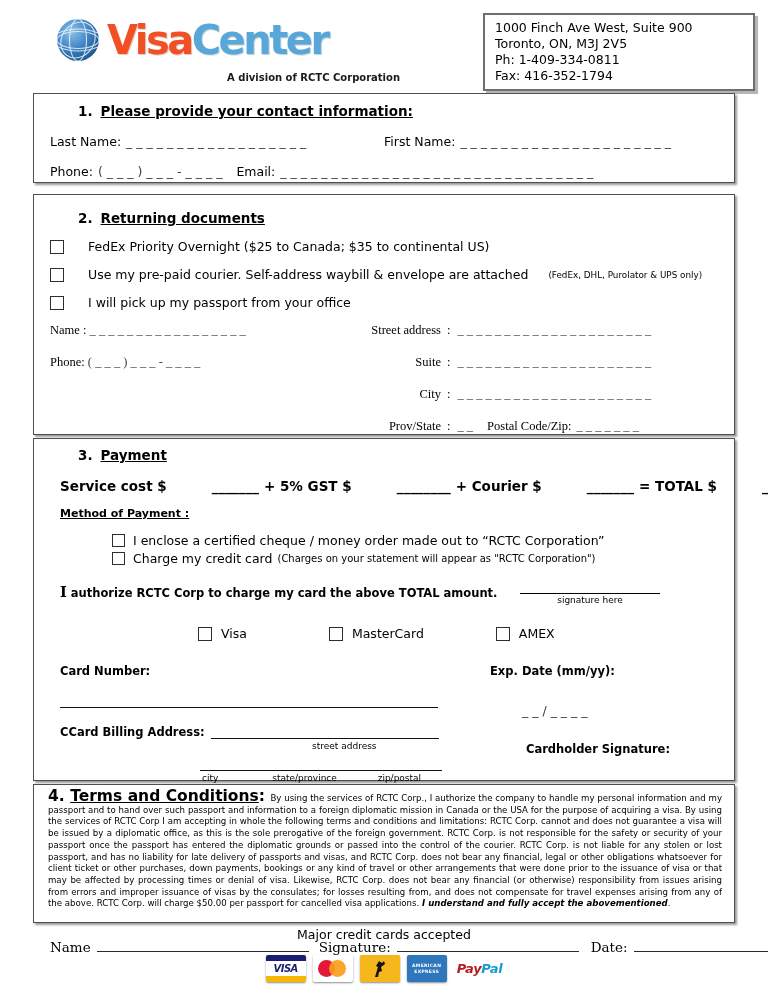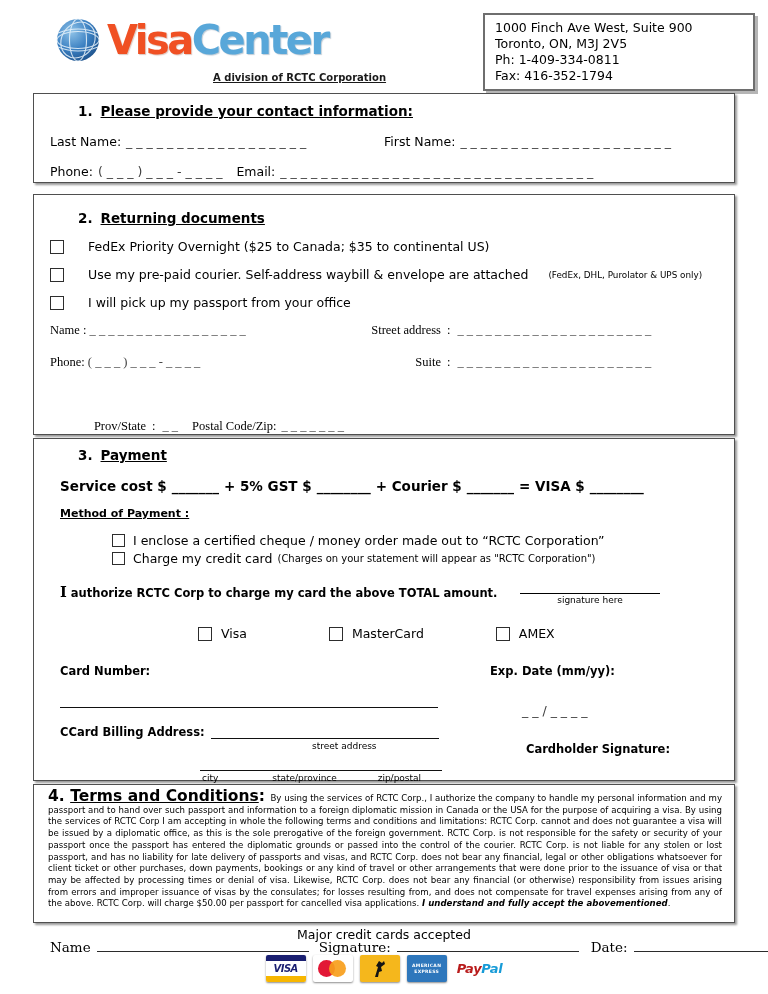--- a/index.html
+++ b/index.html
@@ -8,21 +8,21 @@
     font-family:"DejaVu Sans","Liberation Sans",sans-serif;
     overflow:hidden;position:relative;
   }
   
   .header{position:relative;height:90px;}
   .logo{position:absolute;left:54px;top:16px;display:flex;align-items:center;}
   .globe{width:48px;height:48px;margin-right:5px;}
   .wordmark{font-size:40px;font-weight:bold;letter-spacing:-2.5px;line-height:46px;white-space:nowrap;}
   .brand-visa{color:#f05023;text-shadow:1px 1px 1px rgba(120,30,0,.25);}
   .brand-center{color:#58a7d9;text-shadow:1px 1px 1px rgba(0,50,90,.25);}
-  .tagline{position:absolute;left:213px;top:72px;font-size:10px;font-weight:bold;color:#1a1a1a;text-decoration:underline;}
+  .tagline{position:absolute;left:227px;top:72px;font-size:10px;font-weight:bold;color:#1a1a1a;}
   .addr-box{
     position:absolute;right:13px;top:13px;width:248px;background:#fff;
     border:2px solid #6e6e6e;box-shadow:3px 3px 0 #b5b5b5;
     padding:5px 10px;font-size:12.5px;line-height:16px;
   }
   
   .sec{margin:0 33px;border:1px solid #4f4f4f;box-shadow:2px 2px 2px #9a9a9a;
        background:#fff;box-sizing:border-box;position:relative;}
   #sec1{margin-top:3px;height:90px;padding:9px 16px;}
   #sec2{margin-top:11px;height:241px;padding:15px 16px;}
@@ -41,21 +41,21 @@
   .opt-row{display:flex;align-items:center;font-size:12.5px;margin-top:13px;gap:16px;}
   .cb{width:12px;height:12px;border:1.4px solid #2d2d2d;background:#fff;flex:none;margin-right:8px;}
   .opt-note{font-size:8.8px;margin-left:4px;white-space:nowrap;}
   .addr-grid{display:grid;grid-template-columns:295px 1fr;grid-auto-rows:32px;
              align-items:center;margin-top:4px;font-size:12.5px;font-family:Liberation Serif, serif;}
   .r-lab{display:inline-block;min-width:96px;text-align:right;}
   .r-colon{margin:0 7px 0 6px;}
   .pz-lab{margin-left:14px;margin-right:5px;}
   
   .cost-line{font-size:13.5px;font-weight:bold;margin:15px 0 0 10px;white-space:nowrap;}
-  .cost-line .blank{color:#000;}
+  .cost-line .blank{color:#000;margin-left:40px;}
   .cost-line span{margin-right:5px;}
   .method{font-size:11px;font-weight:bold;text-decoration:underline;margin:13px 0 0 10px;}
   .pay-opts{margin:13px 0 0 62px;}
   .pay-opt{display:flex;align-items:center;font-size:12.5px;margin-top:3px;}
   .pay-opt .cb{width:11px;height:11px;border-width:1.2px;}
   .pay-note{font-size:10px;margin-left:5px;}
   .auth-row{display:flex;align-items:flex-start;margin:17px 0 0 10px;}
   .auth-text{font-size:11.5px;font-weight:bold;}
   .big-i{font-size:14.5px;font-family:"DejaVu Serif","Liberation Serif",serif;}
   .sig-here{margin-left:auto;margin-right:58px;width:140px;text-align:center;}
@@ -192,32 +192,35 @@
       <span class="r-lab">Street address</span><span class="r-colon">:</span><span class="blank">_ _ _ _ _ _ _ _ _ _ _ _ _ _ _ _ _ _ _ _ _</span>
     </div>
     <div>
       <span>Phone:</span>
       <span class="blank">( _ _ _ ) _ _ _ - _ _ _ _</span>
     </div>
     <div>
       <span class="r-lab">Suite</span><span class="r-colon">:</span><span class="blank">_ _ _ _ _ _ _ _ _ _ _ _ _ _ _ _ _ _ _ _ _</span>
     </div>
     <div></div>
+    <div>
+      <span class="r-lab">City</span><span class="r-colon">:</span><span class="blank">_ _ _ _ _ _ _ _ _ _ _ _ _ _ _ _ _ _ _ _ _</span>
+    </div>
     <div></div>
     <div>
       <span class="r-lab">Prov/State</span><span class="r-colon">:</span><span class="blank">_ _</span><span class="pz-lab">Postal Code/Zip:</span><span class="blank">_ _ _ _ _ _ _</span>
     </div>
   </div>
 </div>
 
 <div class="sec" id="sec3">
   <div class="sec-h"><span class="num">3.</span><span class="u">Payment</span></div>
 
   <div class="cost-line">
-    <span>Service cost $</span><span class="blank">_______</span><span>+ 5% GST $</span><span class="blank">________</span><span>+ Courier $</span><span class="blank">_______</span><span>=  VISA $</span><span class="blank">________</span>
+    <span>Service cost $</span><span class="blank">_______</span><span>+ 5% GST $</span><span class="blank">________</span><span>+ Courier $</span><span class="blank">_______</span><span>=  TOTAL $</span><span class="blank">________</span>
   </div>
 
   <div class="method">Method of Payment :</div>
 
   <div class="pay-opts">
     <div class="pay-opt">
       <span class="cb"></span>
       <span>I enclose a certified cheque / money order made out to “RCTC Corporation”</span>
     </div>
     <div class="pay-opt">

